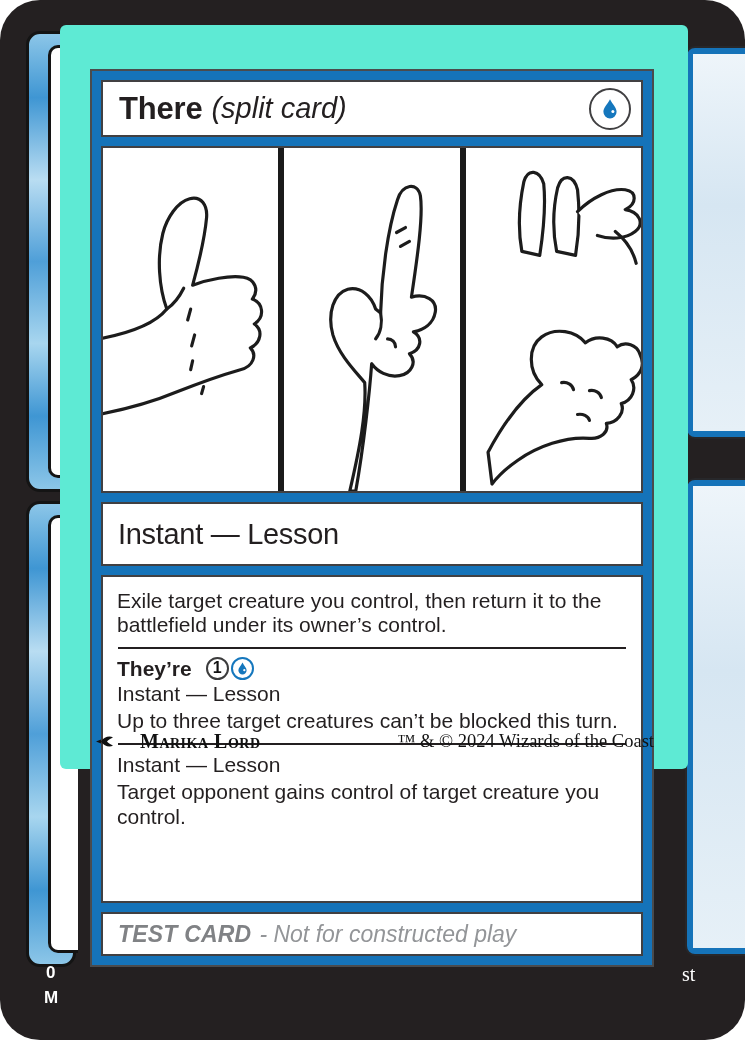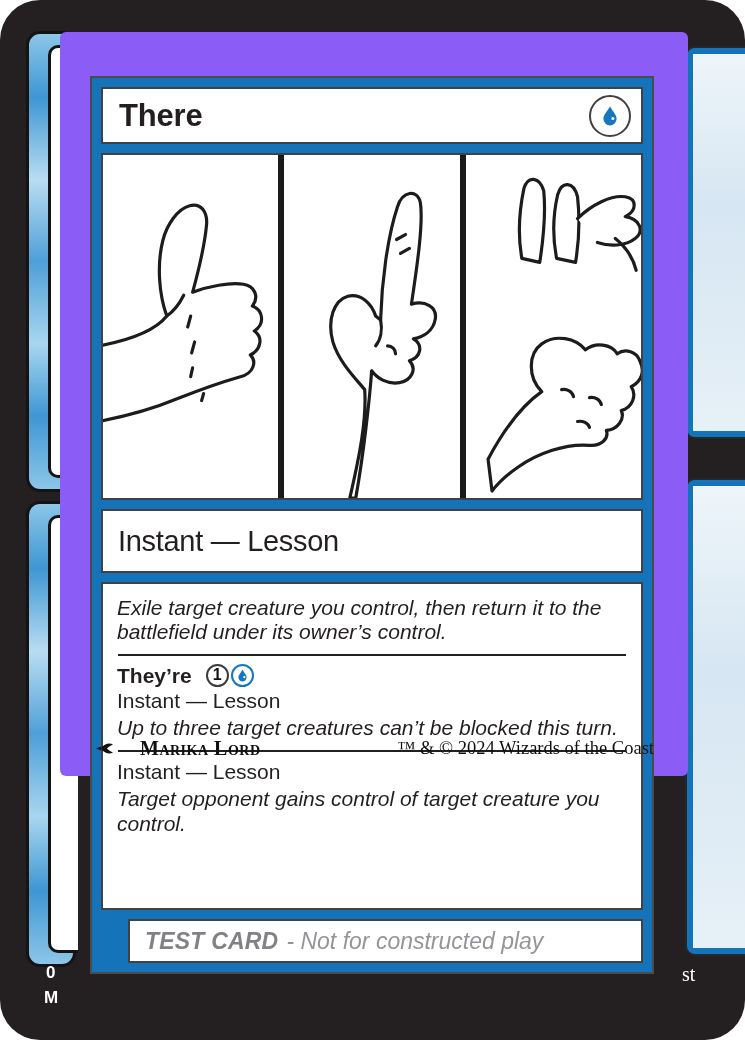--- a/index.html
+++ b/index.html
@@ -12,51 +12,51 @@
     background:linear-gradient(180deg,#8cc6e8 0%,#3f96d3 14%,#b9ddf2 32%,#4f9fd8 50%,#a8d6ef 68%,#3f96d3 84%,#8cc6e8 100%);}
   .frag-water .inner{position:absolute;left:19px;top:11px;bottom:11px;right:-5px;background:#ffffff;
     border:3px solid #141414;border-right:none;border-radius:10px 0 0 10px;}
   .frag-blue{position:absolute;left:687px;width:70px;background:#dde9f2;border:6px solid #1573b9;
     box-shadow:0 0 0 2px #27272a;border-radius:8px;}
   .frag-blue .sheen{position:absolute;inset:0;background:linear-gradient(180deg,#eef5fa 0%,#d6e6f2 40%,#e6f0f7 100%);}
   .frag-text{position:absolute;color:#ffffff;font-weight:bold;font-size:17px;}
   .frag-text.serif{font-family:"Liberation Serif",serif;font-weight:normal;font-size:20px;}
 
   
-  .card{position:absolute;left:60px;top:32px;width:628px;height:744px;background:#8b5cf6;border-radius:6px;}
+  .card{position:absolute;left:60px;top:25px;width:628px;height:744px;background:#5eead4;border-radius:6px;}
   .frame{position:absolute;left:32px;top:46px;width:560px;height:894px;background:#1573b9;
          box-shadow:0 0 0 2px #4a4b4d;display:flex;flex-direction:column;padding:9px;gap:9px;box-sizing:border-box;}
   .panelbox{background:#ffffff;border:2px solid #414042;box-sizing:border-box;}
 
   .title-bar{height:57px;display:flex;align-items:center;padding:0 10px 0 16px;}
   .card-title{font-size:31px;font-weight:bold;letter-spacing:-0.2px;}
   .card-title-suffix{font-size:29px;font-style:italic;margin-left:9px;font-weight:normal;}
   .spacer{flex:1;}
   .mana-big{width:38px;height:38px;border-radius:50%;border:2.5px solid #414042;background:#fff;
             display:flex;align-items:center;justify-content:center;flex:none;}
 
   .art-box{flex:1;position:relative;padding:0;overflow:hidden;display:flex;}
   .art-panel{flex:1;position:relative;}
   .art-divider{width:6px;background:#1a1a1a;flex:none;}
   .art-panel svg{position:absolute;inset:0;width:100%;height:100%;}
 
   .type-box{height:64px;display:flex;align-items:center;padding-left:15px;font-size:29px;letter-spacing:-0.3px;}
 
   .text-box{height:328px;padding:9px 14px;font-size:21px;line-height:1.16;flex:none;}
-  .text-box p{margin:3px 0 6px 0;font-style:italic;}
+  .text-box p{margin:3px 0 6px 0;}
   .hr{border-top:2px solid #231f20;margin:9px 1px 8px 1px;}
   .section-head{display:flex;align-items:flex-start;font-weight:bold;font-size:21px;margin-top:2px;}
   .mana-row{display:flex;align-items:center;gap:2px;margin-left:14px;}
   .mana-sm{width:23px;height:23px;border-radius:50%;background:#fff;display:flex;align-items:center;justify-content:center;
            box-sizing:border-box;}
   .mana-generic{border:2px solid #3c3c3d;font-weight:bold;font-size:16px;color:#111;}
   .mana-blue-ring{border:2px solid #1577bd;}
   .section-type{font-size:21px;margin-top:1px;}
 
-  .test-bar{height:44px;display:flex;align-items:center;padding-left:15px;font-size:23px;color:#808285;flex:none;margin-left:27px;}
+  .test-bar{height:44px;display:flex;align-items:center;padding-left:15px;font-size:23px;color:#808285;flex:none;}
   .test-label{font-weight:bold;font-style:italic;letter-spacing:0.2px;}
   .test-note{font-style:italic;margin-left:8px;color:#939598;}
 
   .footer{position:absolute;left:36px;right:34px;bottom:8px;height:40px;display:flex;align-items:center;
           font-family:"Liberation Serif",serif;font-size:18px;color:#111;}
   .artist{display:flex;align-items:center;gap:22px;font-variant:small-caps;font-weight:bold;font-size:20px;letter-spacing:0.5px;}
   .copyright{margin-left:auto;font-size:18.5px;}
 </style>
 </head>
 <body>
@@ -77,20 +77,21 @@
   </div>
   <div class="frag-text" style="left:46px;top:963px;">0</div>
   <div class="frag-text" style="left:44px;top:988px;">M</div>
   <div class="frag-text serif" style="left:682px;top:963px;">st</div>
 
   <div class="card">
     <div class="frame">
 
       <div class="panelbox title-bar">
         <span class="card-title">There</span>
+        <span class="card-title-suffix">(split card)</span>
         <span class="spacer"></span>
         <span class="mana-big">
           <svg width="24" height="24" viewBox="0 0 24 24">
             <path d="M12,2.2 C9.6,7.4 5.4,10.4 5.4,14.8 A6.6,6.6 0 0 0 18.6,14.8 C18.6,10.4 14.4,7.4 12,2.2 Z" fill="#1577bd"></path>
             <circle cx="14.9" cy="14.6" r="1.5" fill="#ffffff"></circle>
           </svg>
         </span>
       </div>
 
       <div class="panelbox art-box">

